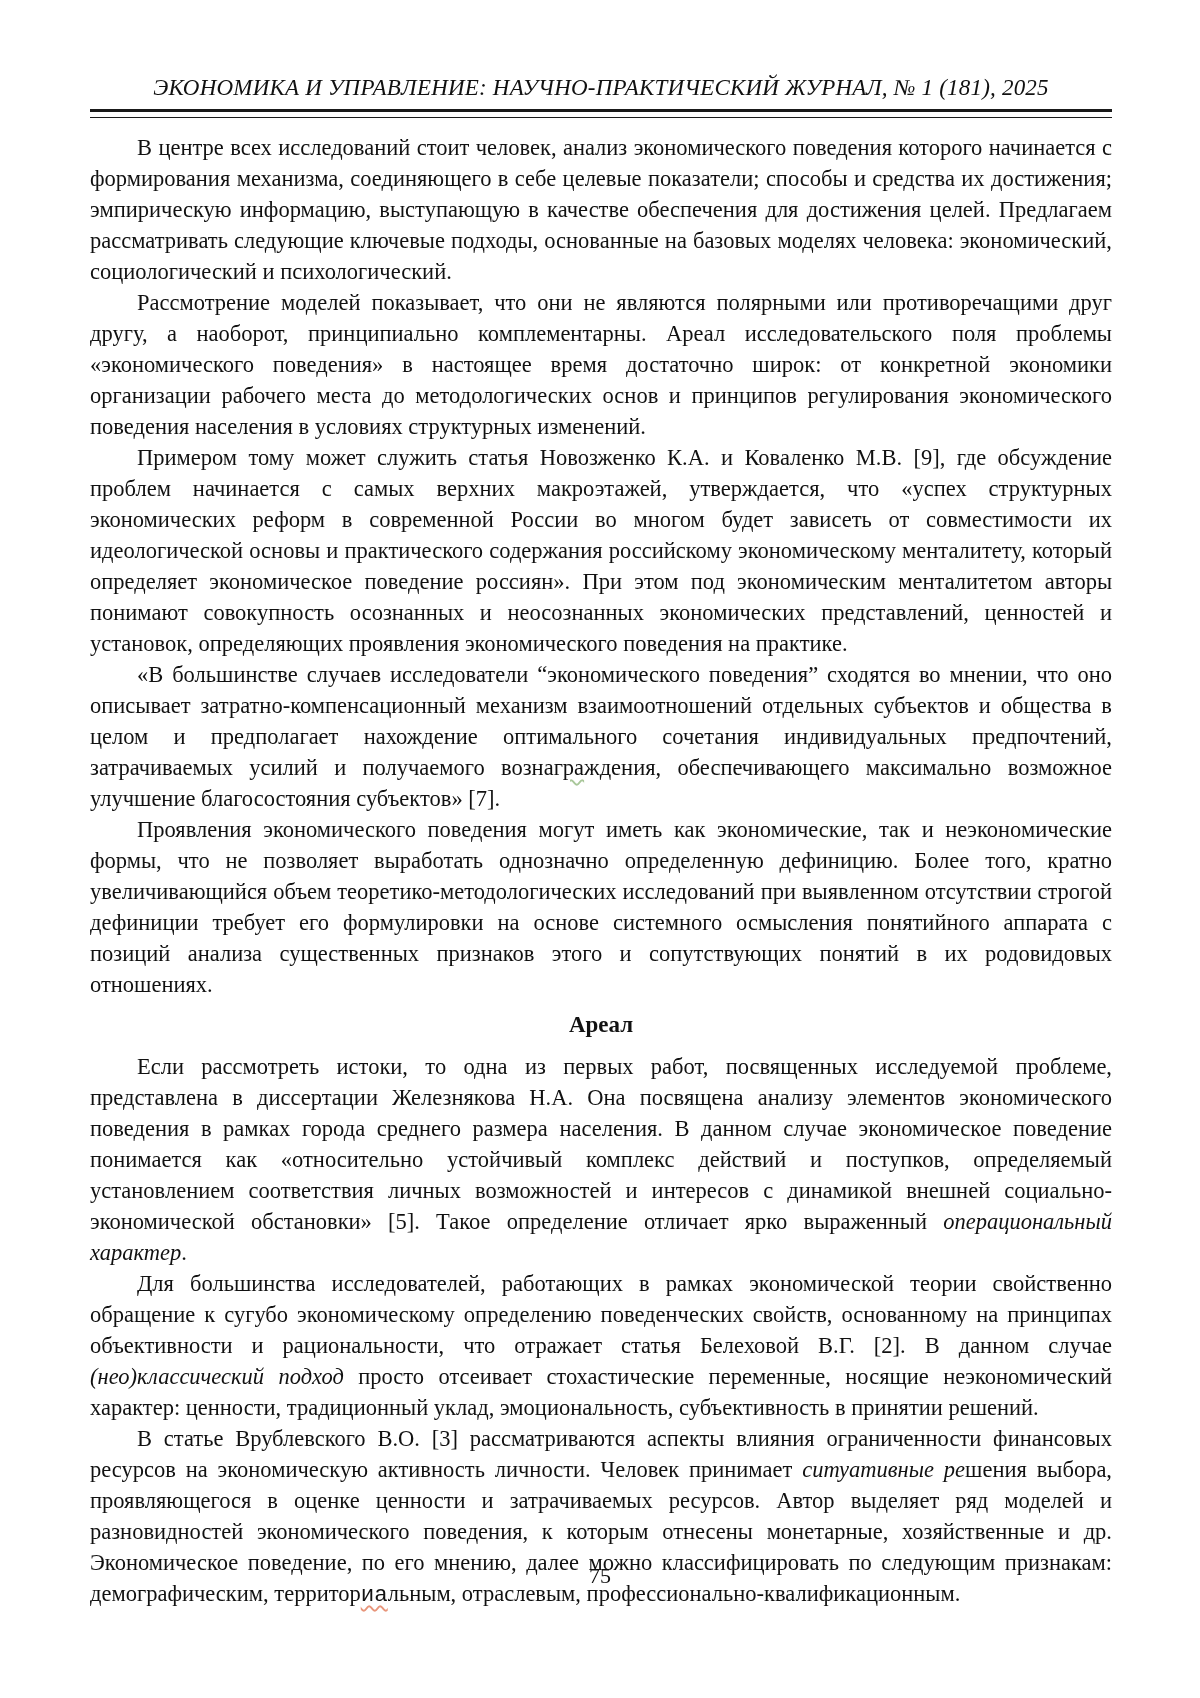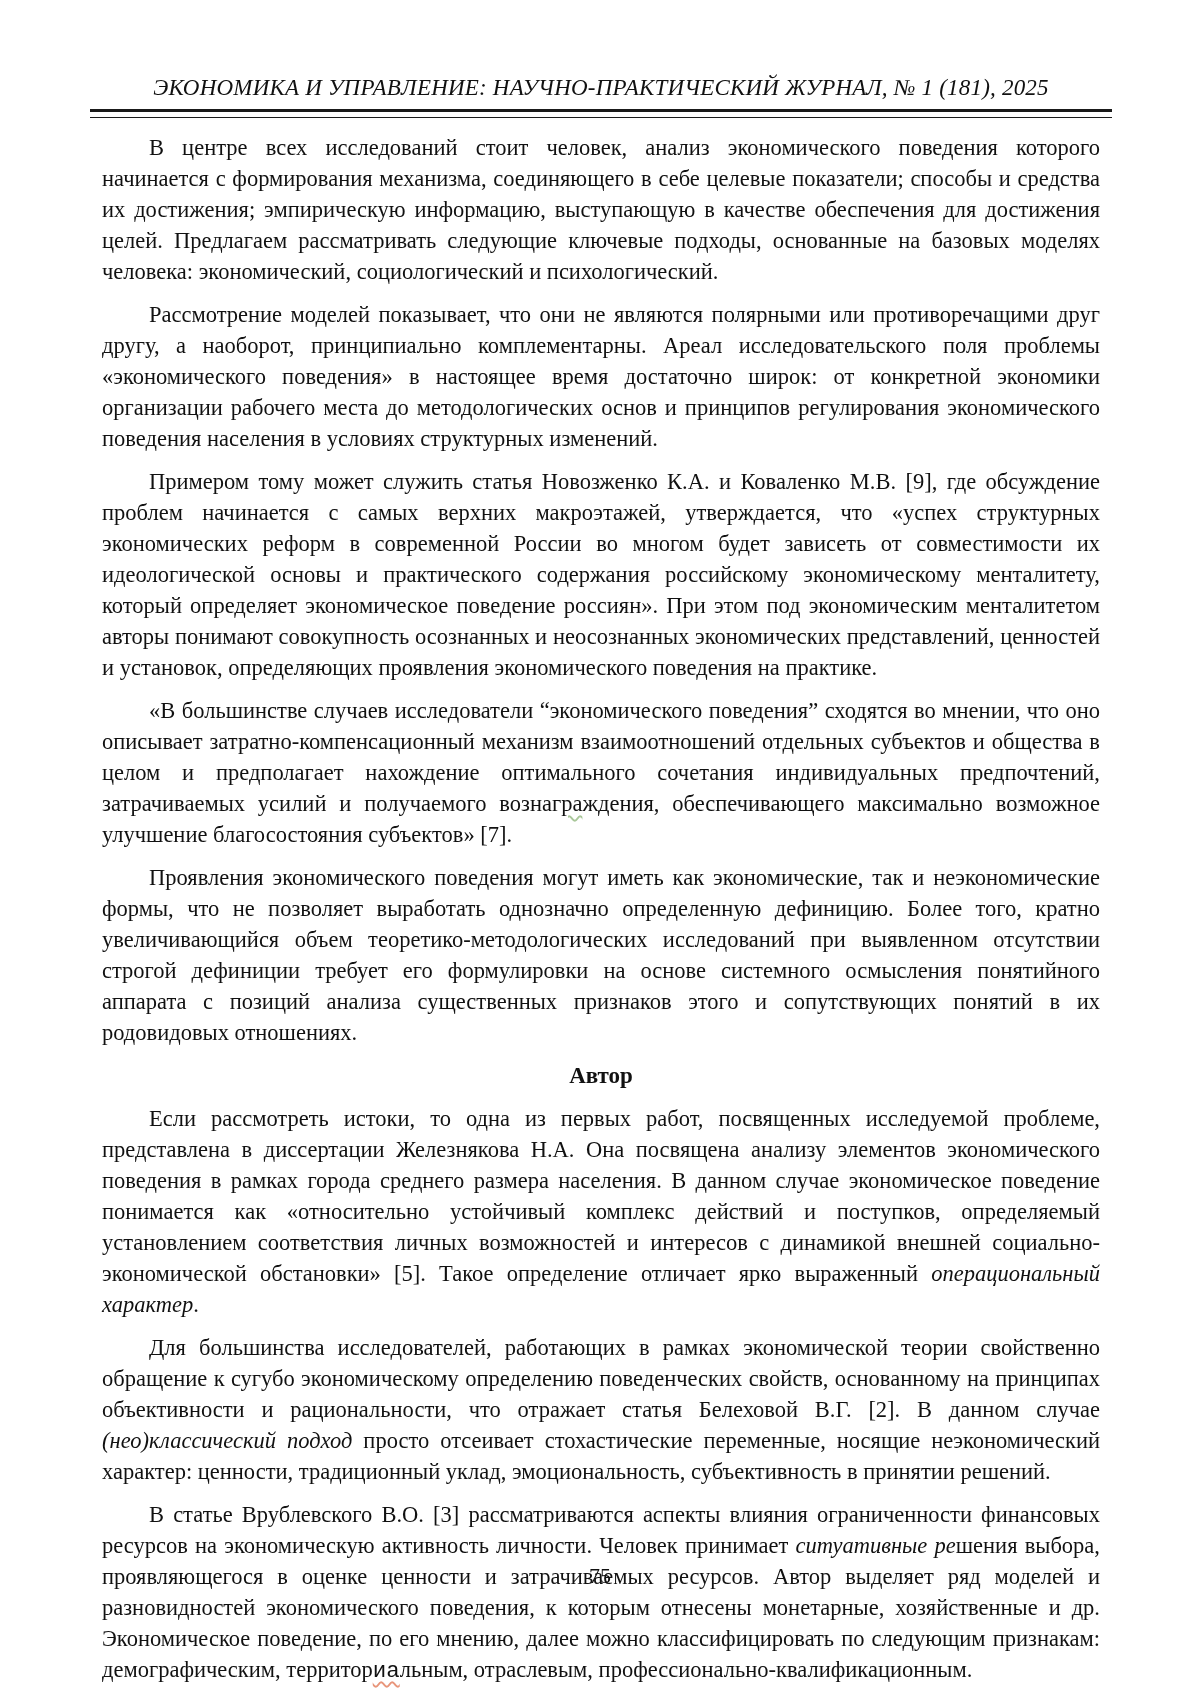--- a/index.html
+++ b/index.html
@@ -30,21 +30,21 @@
   .double-rule {
     margin-top: 7px;
     height: 5px;
     border-top: 3px solid #1a1a1a;
     border-bottom: 1px solid #1a1a1a;
   }
   .article-body {
     margin-top: 14px;
   }
   .para {
-    margin: 12px;
+    margin: 0;
     font-size: 22.5px;
     line-height: 31px;
     text-align: justify;
     text-indent: 47px;
   }
   .section-heading {
     margin: 9px 0 11px 0;
     font-size: 23px;
     line-height: 31px;
     font-weight: bold;
@@ -79,21 +79,21 @@
   <div class="running-head">ЭКОНОМИКА И УПРАВЛЕНИЕ: НАУЧНО-ПРАКТИЧЕСКИЙ ЖУРНАЛ, № 1 (181), 2025</div>
 
   <div class="double-rule"></div>
 
   <div class="article-body" id="article-body">
       <p class="para"><span class="seg-normal">В центре всех исследований стоит человек, анализ экономического поведения которого начинается с формирования механизма, соединяющего в себе целевые показатели; способы и средства их достижения; эмпирическую информацию, выступающую в качестве обеспечения для достижения целей. Предлагаем рассматривать следующие ключевые подходы, основанные на базовых моделях человека: экономический, социологический и психологический.</span></p>
       <p class="para"><span class="seg-normal">Рассмотрение моделей показывает, что они не являются полярными или противоречащими друг другу, а наоборот, принципиально комплементарны. Ареал исследовательского поля проблемы «экономического поведения» в настоящее время достаточно широк: от конкретной экономики организации рабочего места до методологических основ и принципов регулирования экономического поведения населения в условиях структурных изменений.</span></p>
       <p class="para"><span class="seg-normal">Примером тому может служить статья Новозженко К.А. и Коваленко М.В. [9], где обсуждение проблем начинается с самых верхних макроэтажей, утверждается, что «успех структурных экономических реформ в современной России во многом будет зависеть от совместимости их идеологической основы и практического содержания российскому экономическому менталитету, который определяет экономическое поведение россиян». При этом под экономическим менталитетом авторы понимают совокупность осознанных и неосознанных экономических представлений, ценностей и установок, определяющих проявления экономического поведения на практике.</span></p>
       <p class="para"><span class="seg-normal">«В большинстве случаев исследователи “экономического поведения” сходятся во мнении, что оно описывает затратно-компенсационный механизм взаимоотношений отдельных субъектов и общества в целом и предполагает нахождение оптимального сочетания индивидуальных предпочтений, затрачиваемых усилий и получаемого вознаг</span><span class="seg-mark-green">ра</span><span class="seg-normal">ждения, обеспечивающего максимально возможное улучшение благосостояния субъектов» [7].</span></p>
       <p class="para"><span class="seg-normal">Проявления экономического поведения могут иметь как экономические, так и неэкономические формы, что не позволяет выработать однозначно определенную дефиницию. Более того, кратно увеличивающийся объем теоретико-методологических исследований при выявленном отсутствии строгой дефиниции требует его формулировки на основе системного осмысления понятийного аппарата с позиций анализа существенных признаков этого и сопутствующих понятий в их родовидовых отношениях.</span></p>
-      <h2 class="section-heading">Автор</h2>
+      <h2 class="section-heading">Ареал</h2>
       <p class="para"><span class="seg-normal">Если рассмотреть истоки, то одна из первых работ, посвященных исследуемой проблеме, представлена в диссертации Железнякова Н.А. Она посвящена анализу элементов экономического поведения в рамках города среднего размера населения. В данном случае экономическое поведение понимается как «относительно устойчивый комплекс действий и поступков, определяемый установлением соответствия личных возможностей и интересов с динамикой внешней социально-экономической обстановки» [5]. Такое определение отличает ярко выраженный </span><span class="seg-italic">операциональный характер</span><span class="seg-normal">.</span></p>
       <p class="para"><span class="seg-normal">Для большинства исследователей, работающих в рамках экономической теории свойственно обращение к сугубо экономическому определению поведенческих свойств, основанному на принципах объективности и рациональности, что отражает статья Белеховой В.Г. [2]. В данном случае </span><span class="seg-italic">(нео)классический подход</span><span class="seg-normal"> просто отсеивает стохастические переменные, носящие неэкономический характер: ценности, традиционный уклад, эмоциональность, субъективность в принятии решений.</span></p>
       <p class="para"><span class="seg-normal">В статье Врублевского В.О. [3] рассматриваются аспекты влияния ограниченности финансовых ресурсов на экономическую активность личности. Человек принимает </span><span class="seg-italic">ситуативные ре</span><span class="seg-normal">шения выбора, проявляющегося в оценке ценности и затрачиваемых ресурсов. Автор выделяет ряд моделей и разновидностей экономического поведения, к которым отнесены монетарные, хозяйственные и др. Экономическое поведение, по его мнению, далее можно классифицировать по следующим признакам: демографическим, территор</span><span class="seg-mark-orange">иа</span><span class="seg-normal">льным, отраслевым, профессионально-квалификационным.</span></p>
     </div>
 
   <div class="page-number">75</div>
 
 </div>
 
 </body></html>

